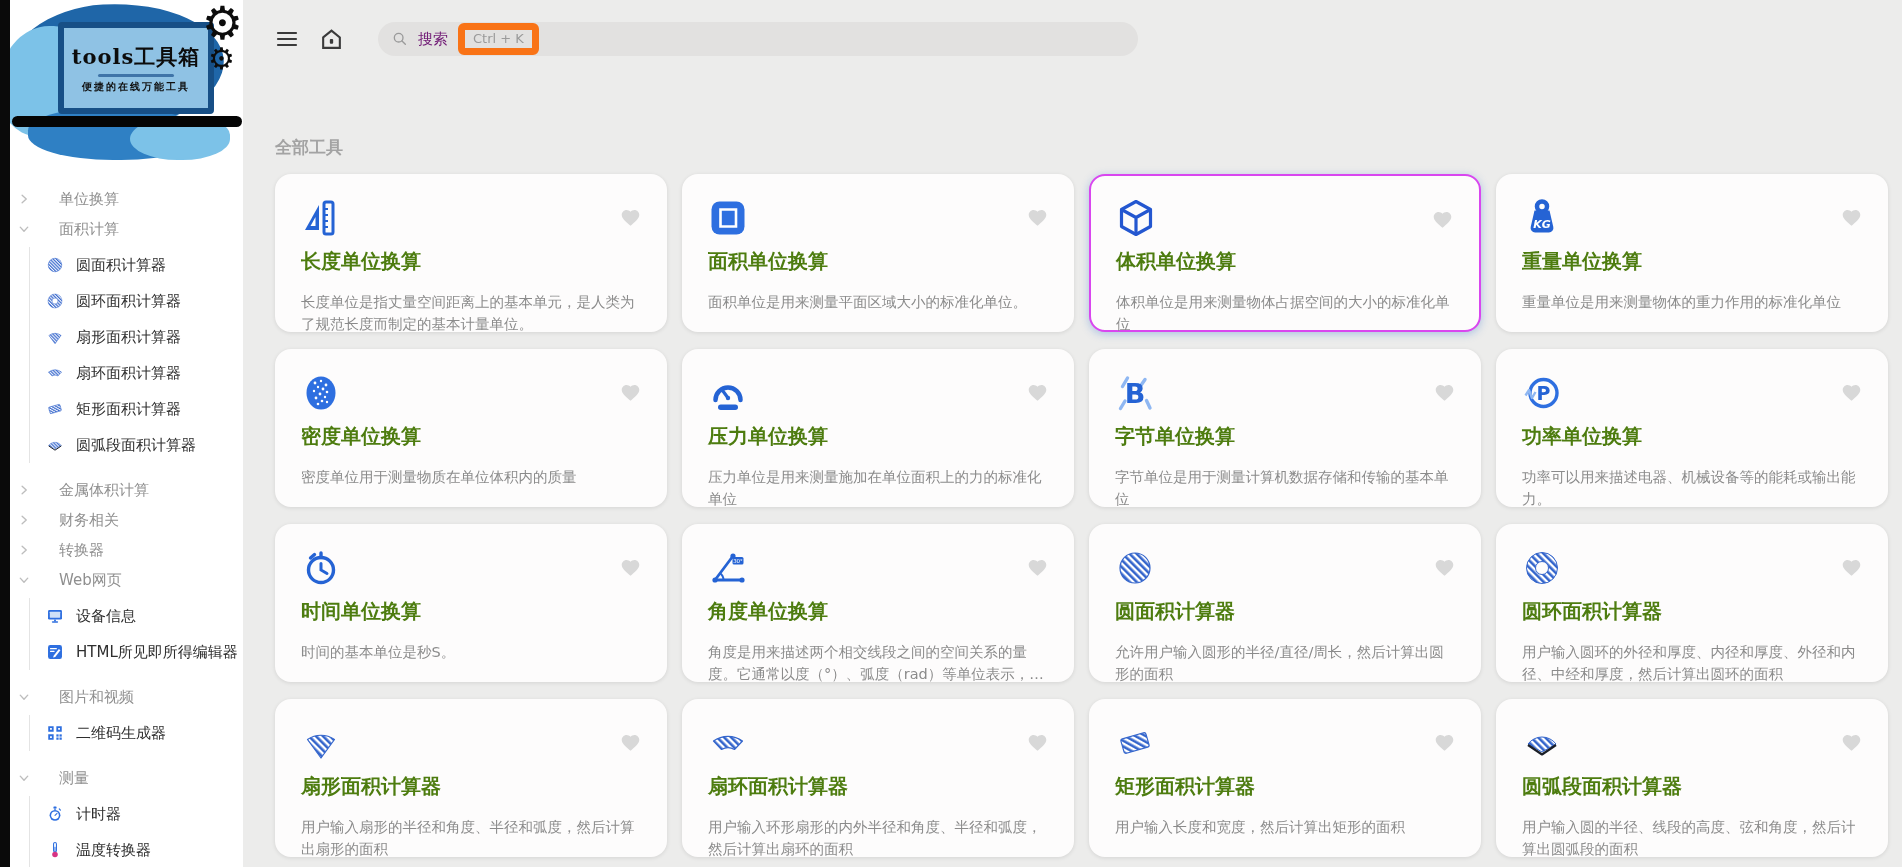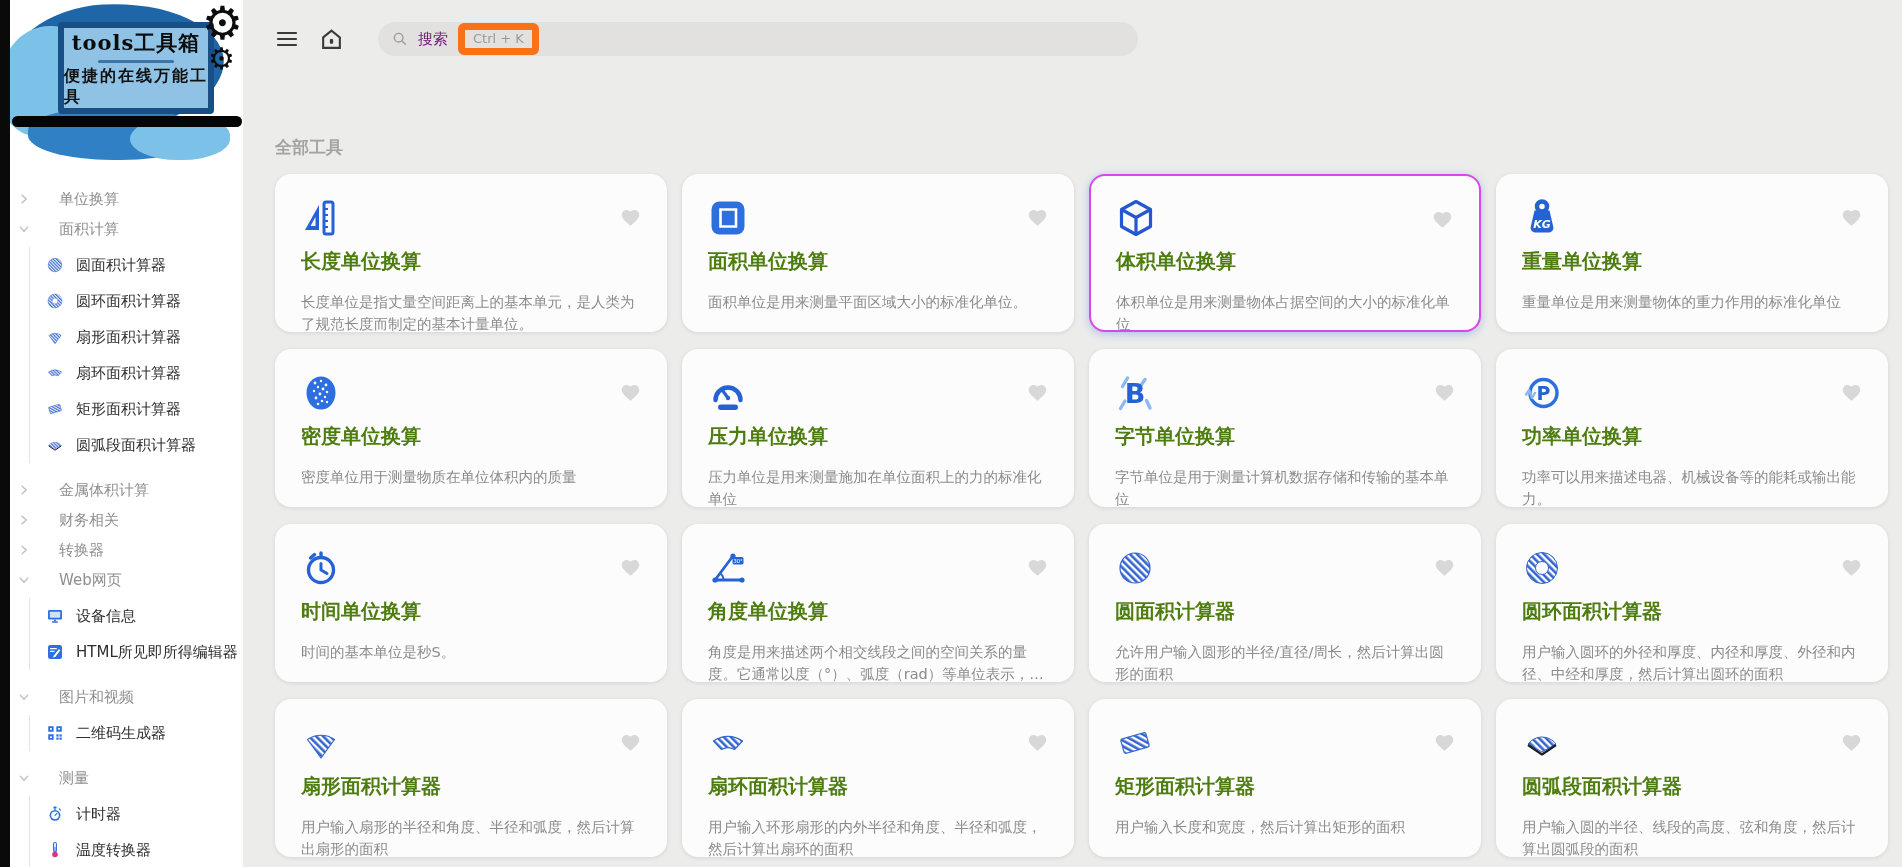--- a/index.html
+++ b/index.html
@@ -13,21 +13,21 @@
   .sidebar { position:absolute; left:10px; top:0; width:233px; height:867px; background:#ffffff; z-index:4; overflow:hidden; }
 
   .logo { position:relative; width:233px; height:170px; overflow:hidden; }
   .blob1 { position:absolute; left:-4px; top:4px; width:218px; height:128px; background:#1f66a8; border-radius:46% 54% 58% 42% / 55% 48% 52% 45%; transform:rotate(-3deg); }
   .blob2 { position:absolute; left:-12px; top:26px; width:90px; height:110px; background:#7cc2e8; border-radius:60% 40% 55% 45%; }
   .blob3 { position:absolute; left:18px; top:108px; width:178px; height:52px; background:#2f80c4; border-radius:45% 55% 50% 50%; }
   .blob4 { position:absolute; left:120px; top:116px; width:100px; height:44px; background:#7cc2e8; border-radius:55% 45% 50% 50%; }
   .laptop-screen { position:absolute; left:36px; top:22px; width:156px; height:92px; background:#8fc2e4; border:6px solid #174f86; border-radius:4px; display:flex; flex-direction:column; align-items:center; justify-content:center; gap:3px;margin-left:12px; }
   .logo-title { font-family:"DejaVu Serif","Liberation Serif",serif; font-weight:bold; font-size:21px; color:#0c0c0c; letter-spacing:1px; }
   .logo-underline { width:76px; height:3px; background:#3f74a8; border-radius:2px; }
-  .logo-sub { font-family:"DejaVu Serif","Liberation Serif",serif; font-weight:bold; font-size:16px; color:#101010; letter-spacing:2px; }
+  .logo-sub { font-family:"DejaVu Serif","Liberation Serif",serif; font-weight:bold; font-size:10px; color:#101010; letter-spacing:2px; }
   .laptop-base { position:absolute; left:2px; top:116px; width:230px; height:11px; background:#050505; border-radius:6px; }
   .gear-a, .gear-b { position:absolute; color:#0c0c0c; line-height:1; }
   .gear-a { right:0px; top:0px; font-size:46px; }
   .gear-b { right:8px; top:44px; font-size:30px; }
 
   .nav { padding:14px 4px 0 8px; }
   .nav-group { height:30px; display:flex; align-items:center; gap:29px; color:#8f8f8f; font-size:15px; cursor:pointer; }
   .nav-group .chev { display:flex; width:12px; justify-content:center; }
   .nav-children { margin:3px 0 12px 11px; border-left:1px solid #e4e4e4; padding-left:16px; }
   .nav-child { height:36px; display:flex; align-items:center; gap:12px; color:#2e2e2e; font-size:15px; cursor:pointer; }

